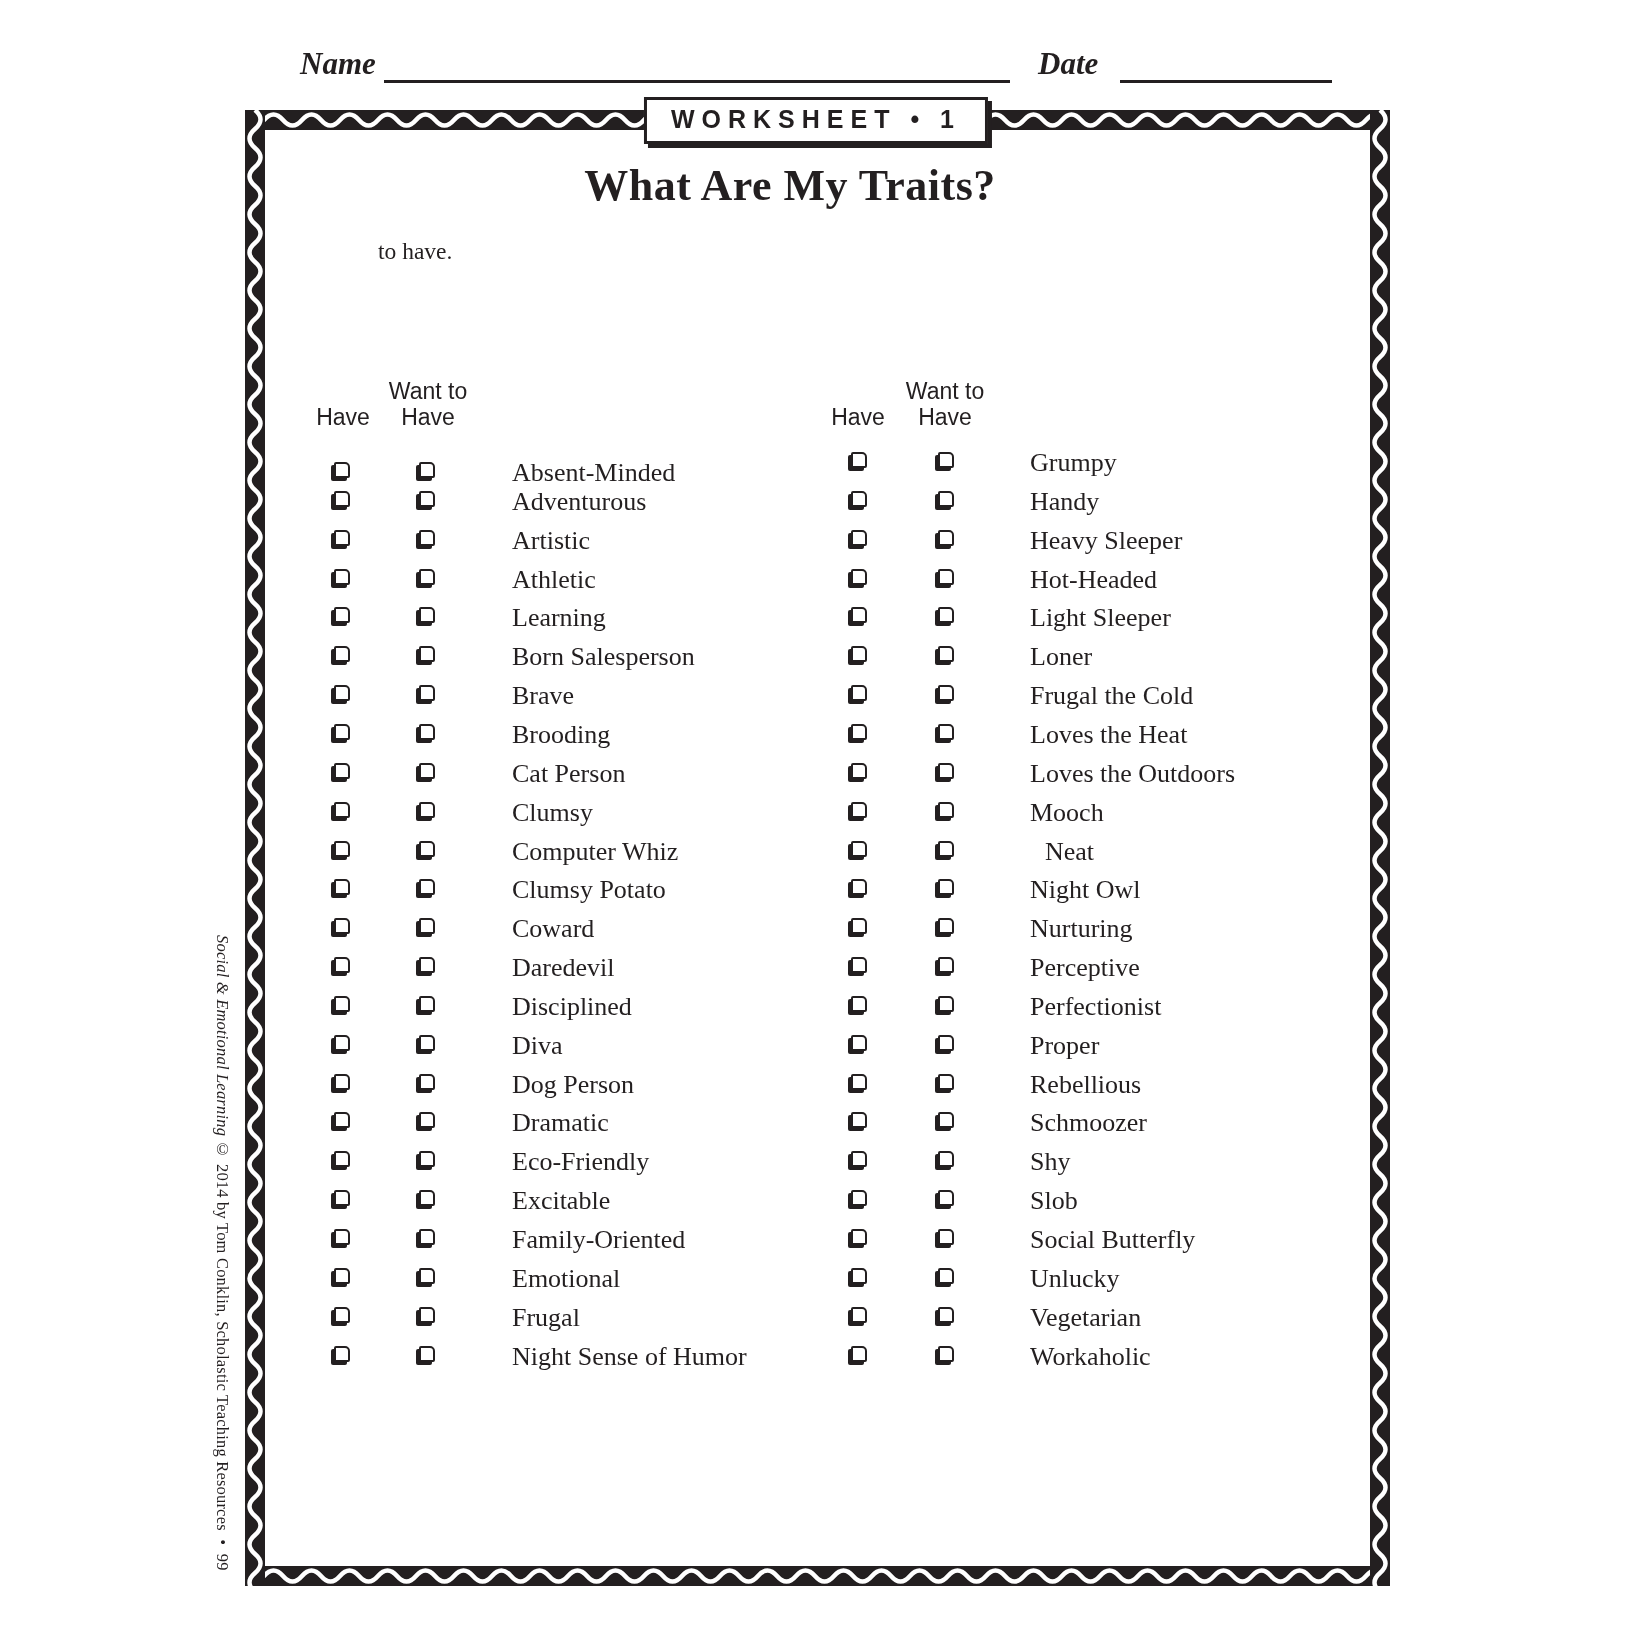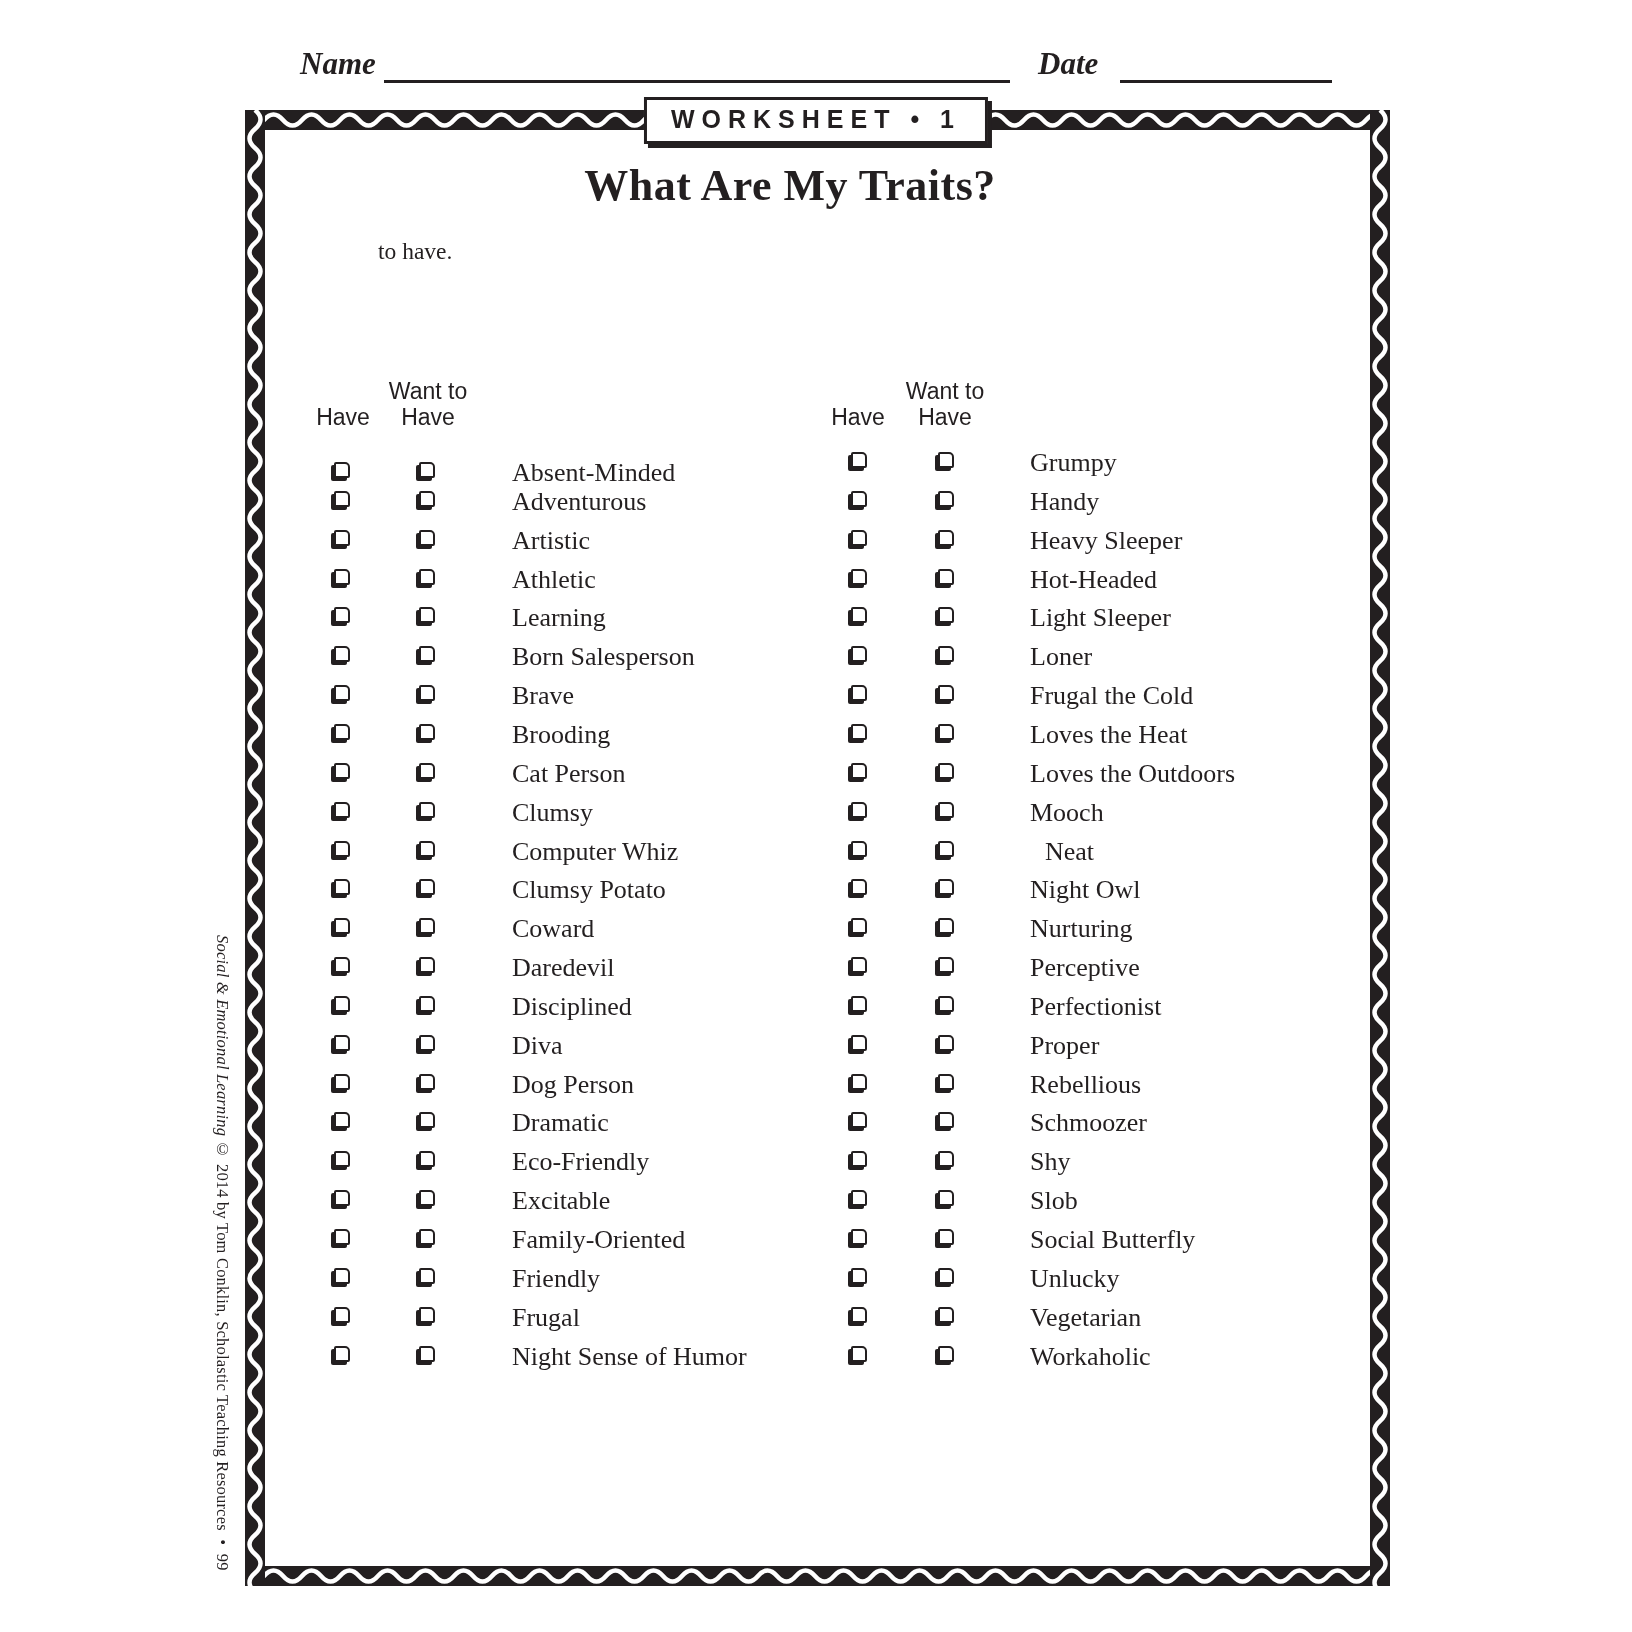--- a/index.html
+++ b/index.html
@@ -209,21 +209,21 @@
       <span class="trait" style="left: 512px;">Excitable</span>
     </div>
     <div class="row" style="top: 1225px;">
       <span class="cb" style="left: 334px;"></span>
       <span class="cb" style="left: 419px;"></span>
       <span class="trait" style="left: 512px;">Family-Oriented</span>
     </div>
     <div class="row" style="top: 1263.85px;">
       <span class="cb" style="left: 334px;"></span>
       <span class="cb" style="left: 419px;"></span>
-      <span class="trait" style="left: 512px;">Friendly</span>
+      <span class="trait" style="left: 512px;">Emotional</span>
     </div>
     <div class="row" style="top: 1302.7px;">
       <span class="cb" style="left: 334px;"></span>
       <span class="cb" style="left: 419px;"></span>
       <span class="trait" style="left: 512px;">Frugal</span>
     </div>
     <div class="row" style="top: 1341.55px;">
       <span class="cb" style="left: 334px;"></span>
       <span class="cb" style="left: 419px;"></span>
       <span class="trait" style="left: 512px;">Night Sense of Humor</span>

